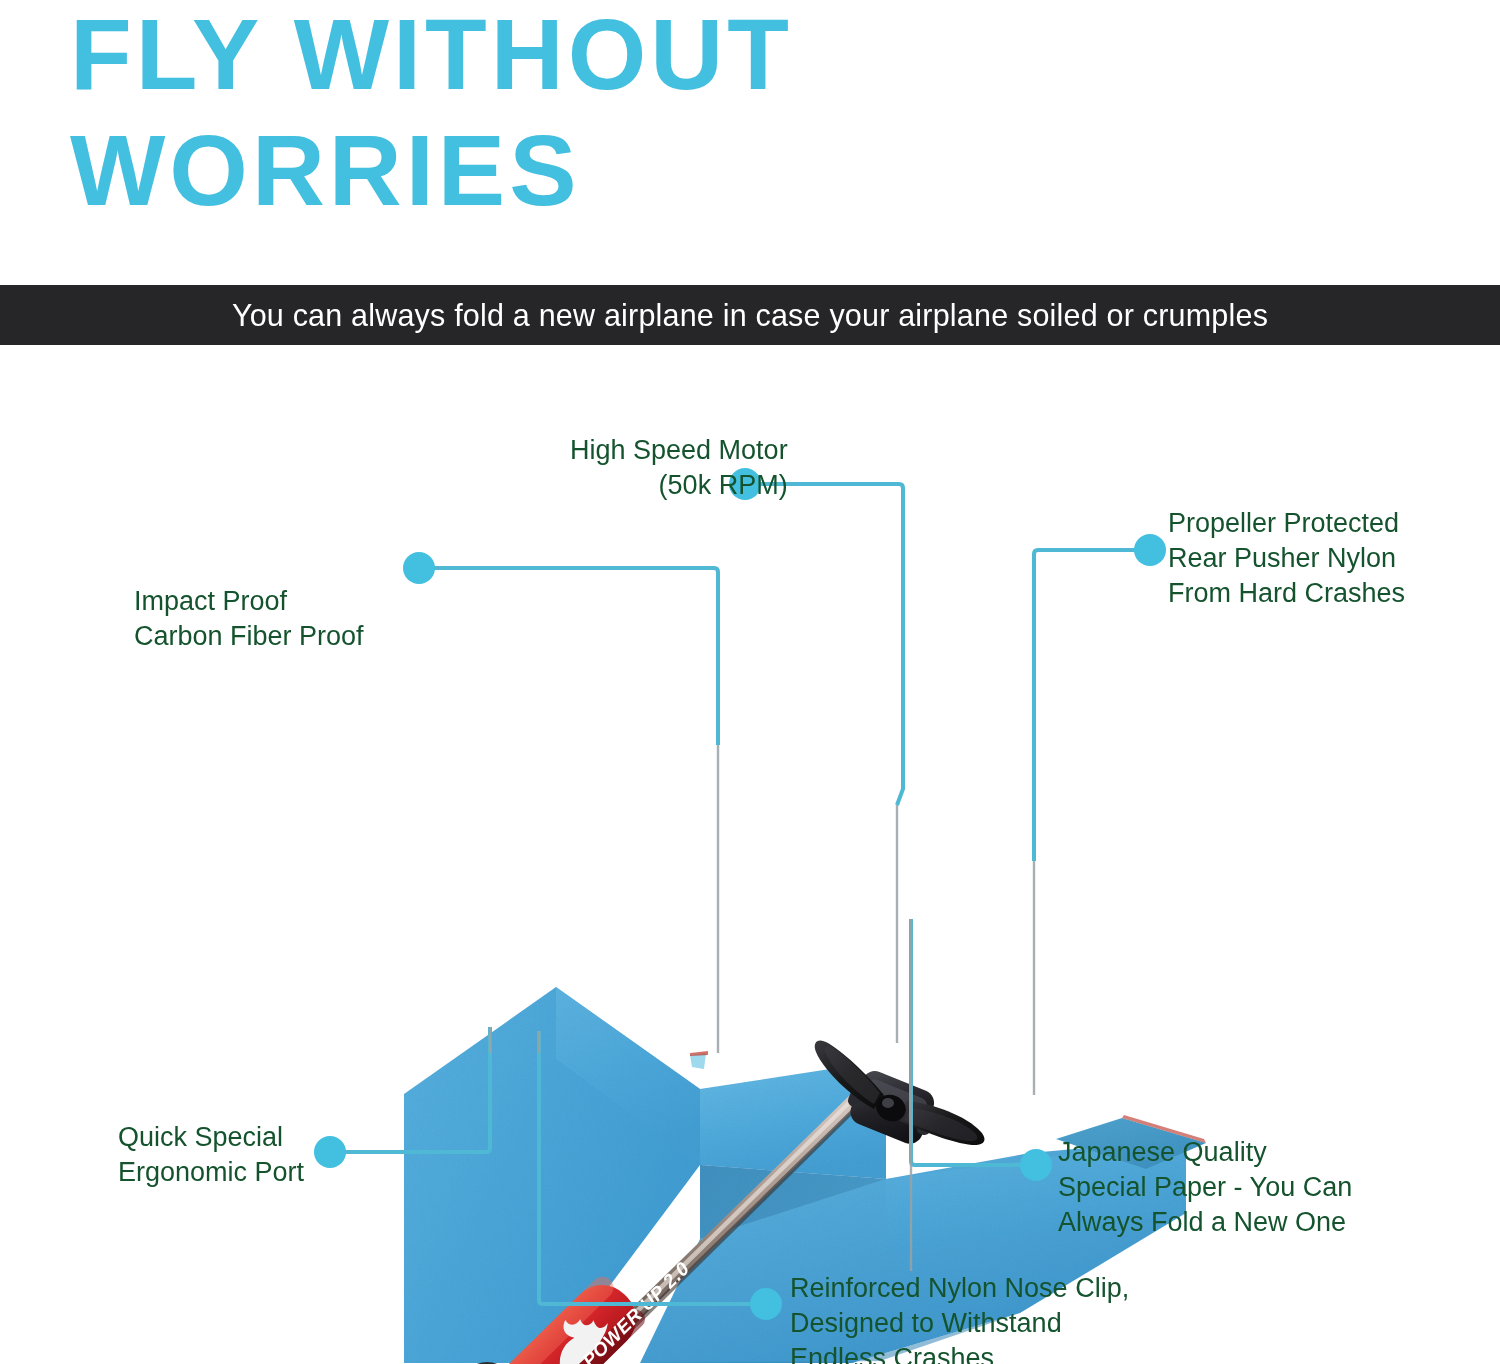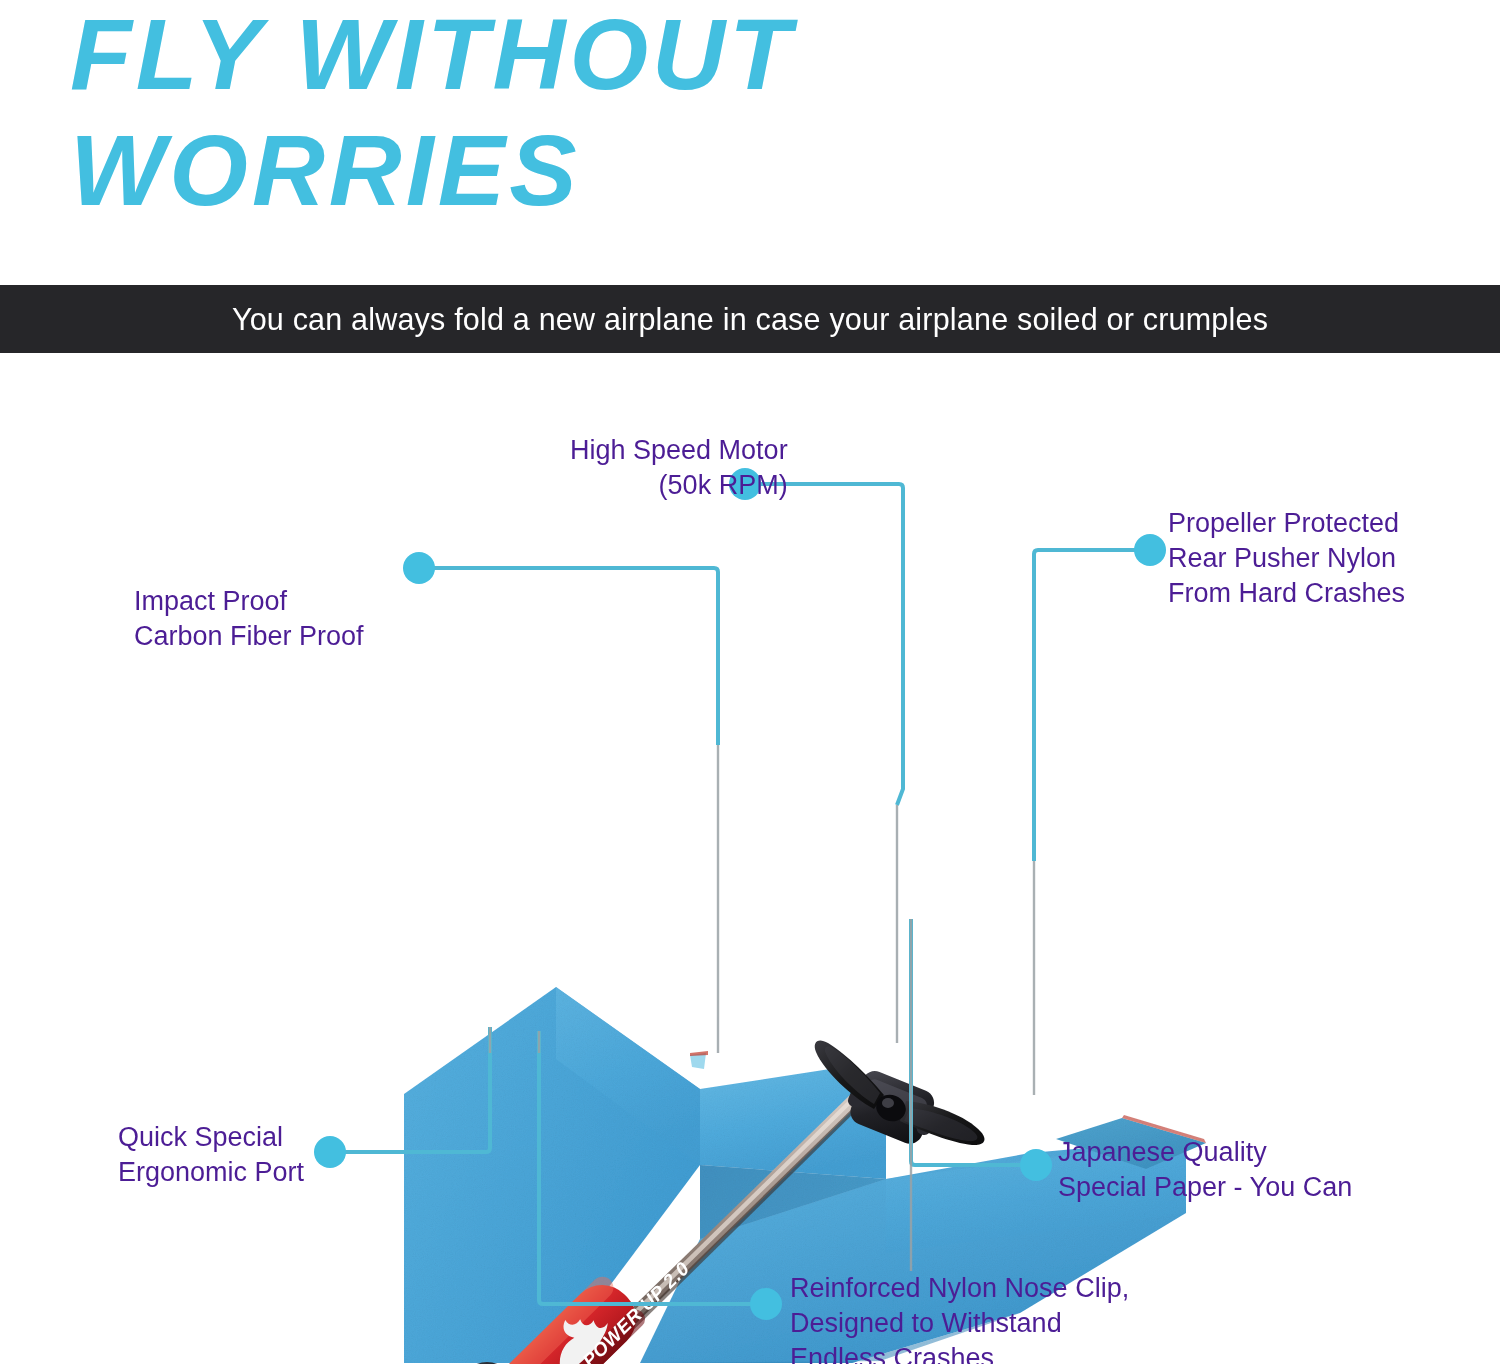--- a/index.html
+++ b/index.html
@@ -9,38 +9,37 @@
     font-family:"Liberation Sans", sans-serif;
     overflow:hidden;
     position:relative;
   }
 
   
   #headline {
     position:absolute;
     left:70px; top:4px;
     width:1000px;
-    font-style:italic;
   }
   .headline-line {
     color:#43bfe0;
     font-family:"Liberation Sans", sans-serif;
     font-weight:700;
     font-size:101px;
     line-height:0.99;
     letter-spacing:4px;
     white-space:nowrap;
   }
   #headline-line-2 { margin-top:16px; }
 
   
   #subbanner {
     position:absolute;
     left:0; top:285px;
-    width:1500px; height:68px;
+    width:1500px; height:60px;
     background:#262629;
     display:flex;
     align-items:center;
     justify-content:center;
   }
   #subbanner-text {
     color:#ffffff;
     font-size:30.5px;
     letter-spacing:0.2px;
     white-space:nowrap;
@@ -58,21 +57,21 @@
     pointer-events:none;
   }
   #product-layer {
     position:absolute; left:0; top:0;
     width:1500px; height:1011px;
   }
 
   
   .callout {
     position:absolute;
-    color:#4c1d95;
+    color:#14532d;
     font-size:27px;
     line-height:1.30;
     white-space:nowrap;
   }
   .callout.right-align { text-align:right; }
 
   #callout-motor   { left:570px;  top:80px;  }
   #callout-body    { left:134px;  top:183px;margin-top:48px; }
   #callout-prop    { left:1168px; top:153px; }
   #callout-charge  { left:118px;  top:767px; }
@@ -298,20 +297,21 @@
   </div>
 
   <div class="callout" id="callout-charge">
     <div>Quick Special</div>
     <div>Ergonomic Port</div>
   </div>
 
   <div class="callout" id="callout-paper">
     <div>Japanese Quality</div>
     <div>Special Paper - You Can</div>
+    <div>Always Fold a New One</div>
   </div>
 
   <div class="callout" id="callout-nose">
     <div>Reinforced Nylon Nose Clip,</div>
     <div>Designed to Withstand</div>
     <div>Endless Crashes</div>
   </div>
 
 </div>
 

